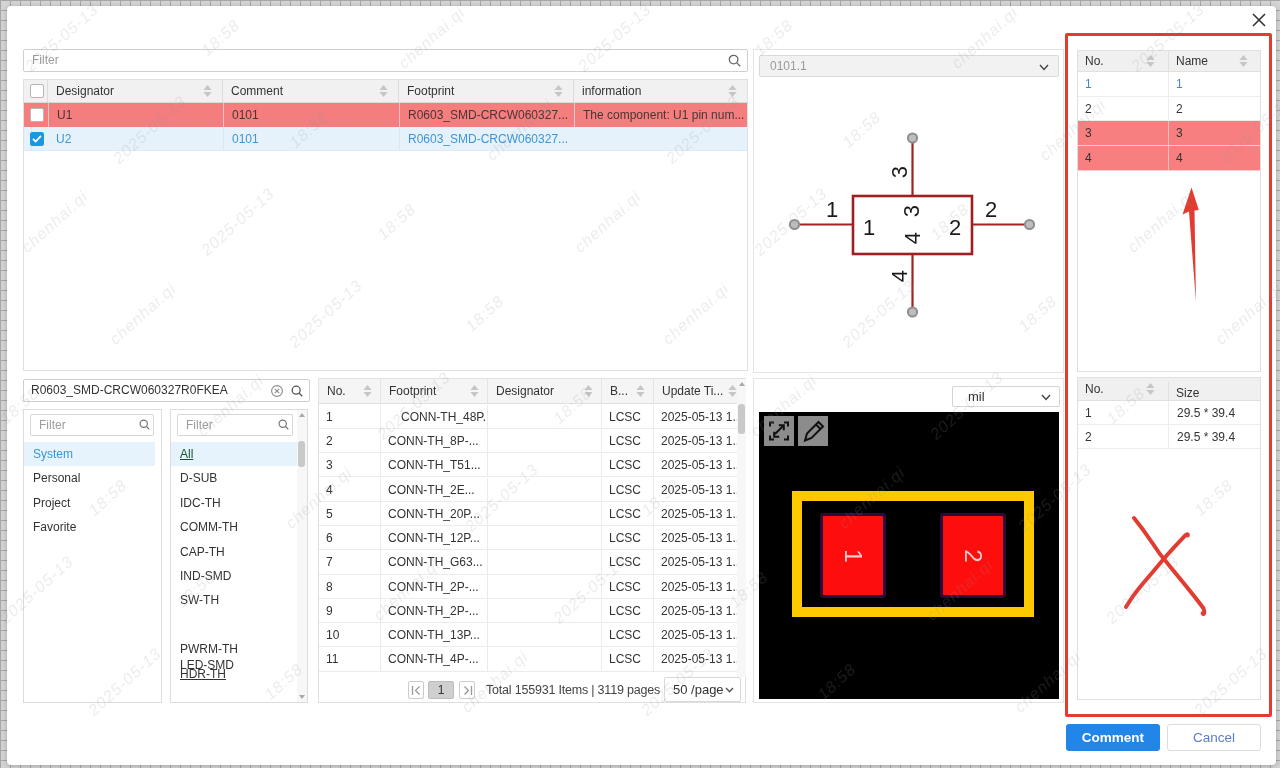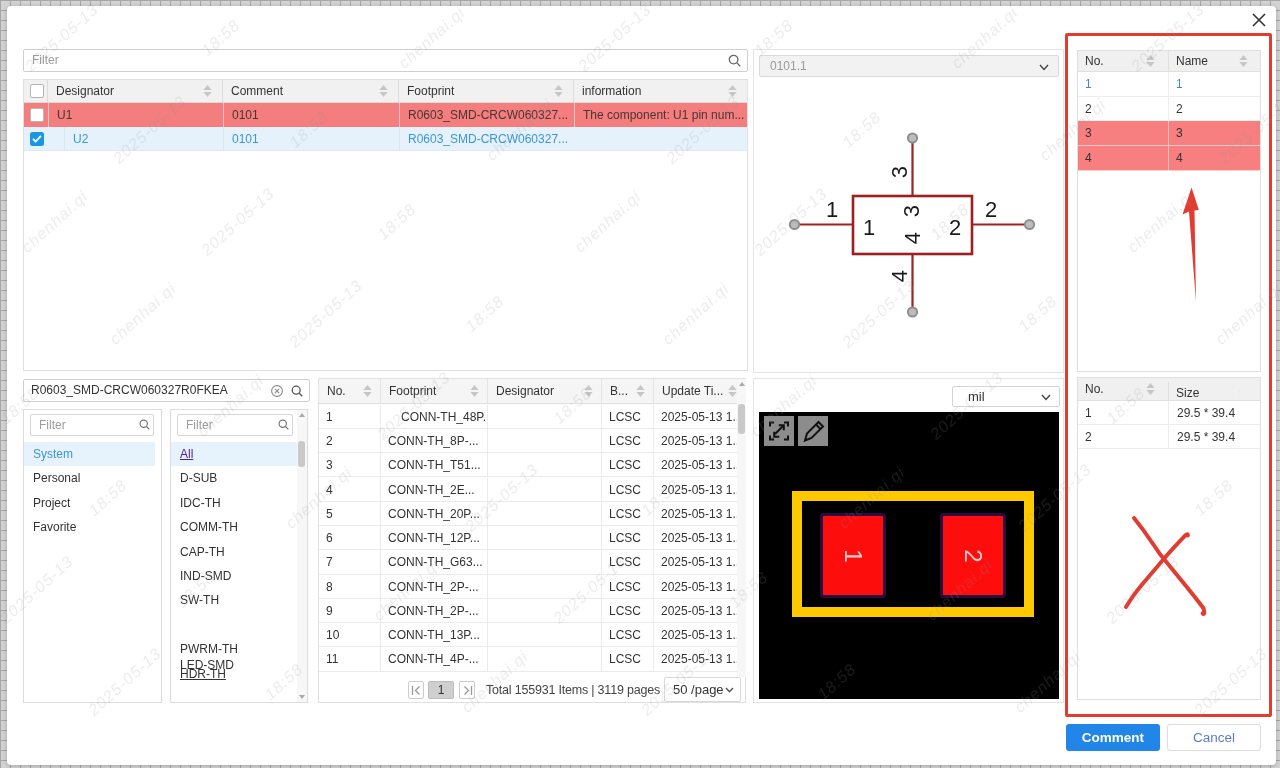--- a/index.html
+++ b/index.html
@@ -56,21 +56,21 @@
 <div class="abs" style="left:24px;top:103px;width:723px;height:24px;background:#f47d7d;color:#4a3535;line-height:24px">
       <div class="cell" style="left:0;width:24px"></div>
       <div class="cell" style="left:24px;width:175px;border-left:1px solid rgba(255,255,255,0.55);padding-left:8px">U1</div>
       <div class="cell" style="left:199px;width:176px;border-left:1px solid rgba(255,255,255,0.55);padding-left:8px">0101</div>
       <div class="cell" style="left:375px;width:175px;border-left:1px solid rgba(255,255,255,0.55);padding-left:8px">R0603_SMD-CRCW060327...</div>
       <div class="cell" style="left:550px;width:173px;border-left:1px solid rgba(255,255,255,0.55);padding-left:8px">The component: U1 pin num...</div>
     </div>
 <div class="abs" style="left:30px;top:108px;width:14px;height:14px;background:#fff;border:1px solid #b8b8b8;border-radius:2px"></div>
 <div class="abs" style="left:24px;top:127px;width:723px;height:24px;background:#e5f2fc;color:#3d95d9;line-height:24px;border-bottom:1px solid #dfeaf2">
       <div class="cell" style="left:0;width:24px"></div>
-      <div class="cell" style="left:40px;width:175px;border-left:1px solid #d7e7f2;padding-left:8px">U2</div>
+      <div class="cell" style="left:7px;width:175px;border-left:1px solid #d7e7f2;padding-left:24px">U2</div>
       <div class="cell" style="left:199px;width:176px;border-left:1px solid #d7e7f2;padding-left:8px">0101</div>
       <div class="cell" style="left:375px;width:175px;border-left:1px solid #d7e7f2;padding-left:8px">R0603_SMD-CRCW060327...</div>
     </div>
 <div class="abs" style="left:30px;top:132px;width:14px;height:14px;background:#1898e0;border-radius:2.5px">
       <svg class="icon" style="margin:3px 0 0 2px" width="10" height="8" viewBox="0 0 10 8" fill="none" stroke="#fff" stroke-width="1.8">
         <path d="M1 4 L3.7 6.5 L9 0.8"></path>
       </svg>
     </div>
 <div class="input" style="left:23px;top:379px;width:287px;height:23px;line-height:21px"><span style="padding-left:7px">R0603_SMD-CRCW060327R0FKEA</span></div>
 <svg class="abs icon" style="left:271px;top:385px" width="12" height="12" viewBox="0 0 12 12" fill="none" stroke="#8a8a8a" stroke-width="1.1">
@@ -91,21 +91,21 @@
 <div class="abs" style="left:24px;top:442px;width:131px;height:24px;line-height:24px;padding-left:9px;background:#e6f3fc;color:#3c94d8;">System</div>
 <div class="abs" style="left:24px;top:466.4px;width:131px;height:24px;line-height:24px;padding-left:9px;">Personal</div>
 <div class="abs" style="left:24px;top:490.8px;width:131px;height:24px;line-height:24px;padding-left:9px;">Project</div>
 <div class="abs" style="left:24px;top:515.2px;width:131px;height:24px;line-height:24px;padding-left:9px;">Favorite</div>
 <div class="abs" style="left:170px;top:409px;width:138px;height:294px;border:1px solid #dcdcdc;background:#fff"></div>
 <div class="input" style="left:177px;top:414px;width:116px;height:22px;line-height:20px;border-color:#d6d6d6"><span class="ph" style="padding-left:8px">Filter</span></div>
 <svg class="abs icon" style="left:278px;top:419px" width="11" height="11" viewBox="0 0 13 13" fill="none" stroke="#777" stroke-width="1.4">
       <circle cx="5.6" cy="5.6" r="4.3"></circle>
       <line x1="8.9" y1="8.9" x2="12.2" y2="12.2"></line>
     </svg>
-<div class="abs" style="left:171px;top:442px;width:136px;height:24px;line-height:24px;padding-left:9px;background:#e6f3fc;color:#4c1d95;text-decoration:underline;">All</div>
+<div class="abs" style="left:171px;top:442px;width:136px;height:24px;line-height:24px;padding-left:9px;background:#e6f3fc;color:#14532d;text-decoration:underline;">All</div>
 <div class="abs" style="left:171px;top:466.4px;width:136px;height:24px;line-height:24px;padding-left:9px;">D-SUB</div>
 <div class="abs" style="left:171px;top:490.8px;width:136px;height:24px;line-height:24px;padding-left:9px;">IDC-TH</div>
 <div class="abs" style="left:171px;top:515.2px;width:136px;height:24px;line-height:24px;padding-left:9px;">COMM-TH</div>
 <div class="abs" style="left:171px;top:539.6px;width:136px;height:24px;line-height:24px;padding-left:9px;">CAP-TH</div>
 <div class="abs" style="left:171px;top:564.0px;width:136px;height:24px;line-height:24px;padding-left:9px;">IND-SMD</div>
 <div class="abs" style="left:171px;top:588.4px;width:136px;height:24px;line-height:24px;padding-left:9px;">SW-TH</div>
 <div class="abs" style="left:171px;top:612.8px;width:136px;height:24px;line-height:24px;padding-left:9px;margin-top:40px;">LED-SMD</div>
 <div class="abs" style="left:171px;top:637.2px;width:136px;height:24px;line-height:24px;padding-left:9px;">PWRM-TH</div>
 <div class="abs" style="left:171px;top:661.6px;width:136px;height:24px;line-height:24px;padding-left:9px;text-decoration:underline;">HDR-TH</div>
 <div class="abs" style="left:297px;top:410px;width:10px;height:292px;background:#f7f7f7"></div>

